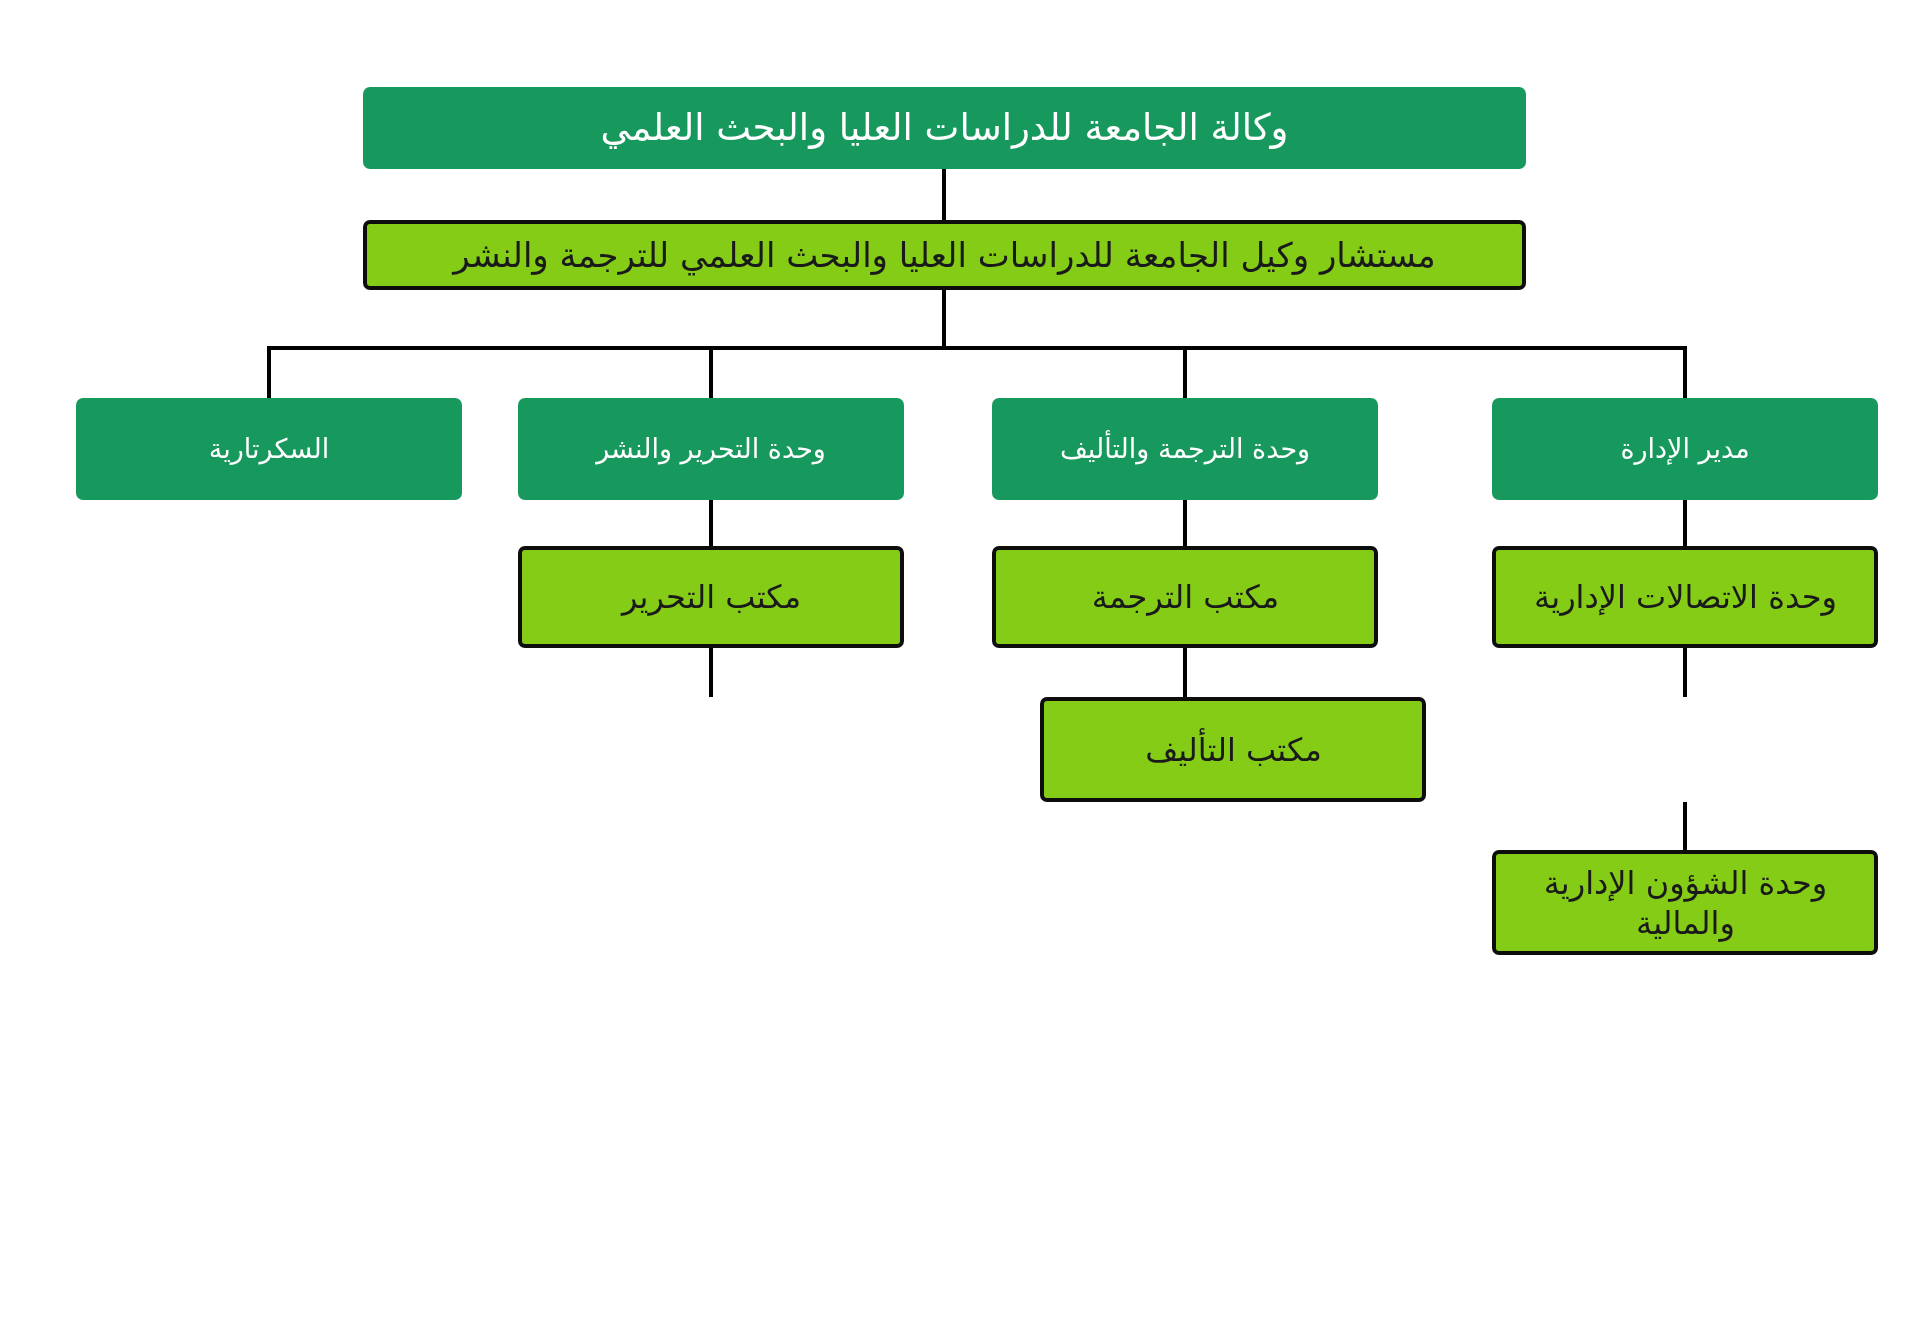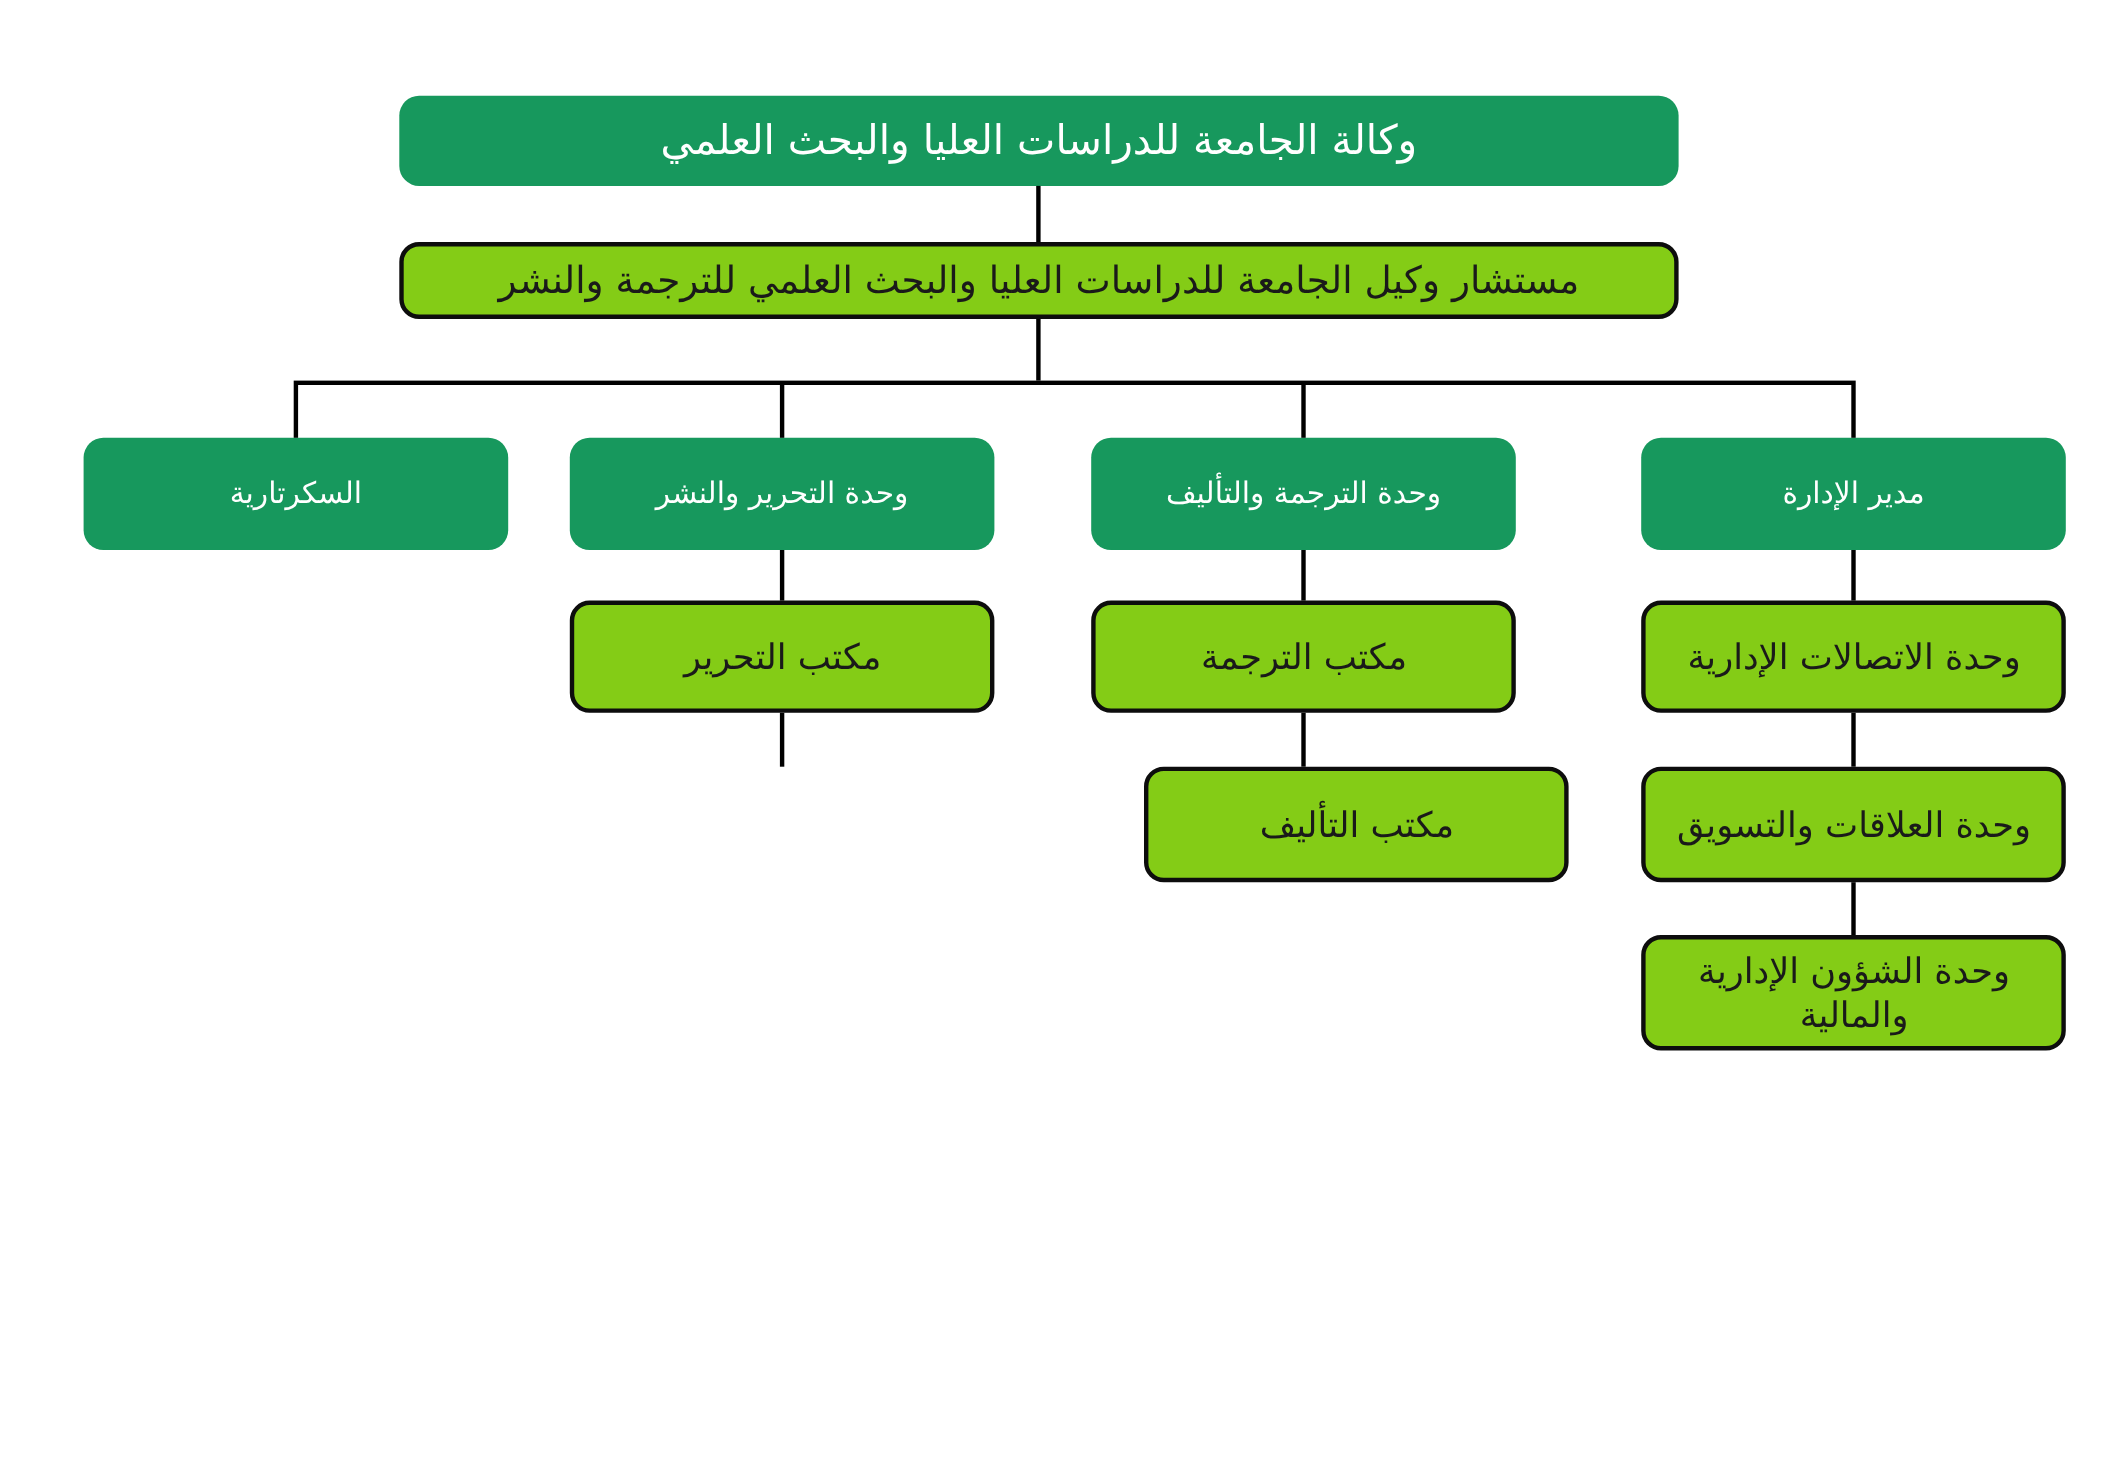--- a/index.html
+++ b/index.html
@@ -17,21 +17,21 @@
     background:var(--bg);
     font-family:"DejaVu Sans",sans-serif;
     direction:rtl;
     overflow:hidden;
   }
   .node{
     position:absolute;
     display:flex;align-items:center;justify-content:center;
     text-align:center;
     box-sizing:border-box;
-    border-radius:18px;
+    border-radius:7px;
     line-height:1.25;
     padding:4px 24px;
   }
   .node.green{
     background:var(--green);
     color:var(--text-on-green);
   }
   .node.white{
     background:#84cc16;
     color:var(--text-on-white);
@@ -65,21 +65,20 @@
 
   <div class="node white sub-node" style="left:518px;top:546px;width:386px;height:102px;">مكتب التحرير</div>
 
   <div class="node white sub-node" style="left:1492px;top:546px;width:386px;height:102px;">وحدة الاتصالات الإدارية</div>
 
   <div class="node white sub-node" style="left:992px;top:546px;width:386px;height:102px;">مكتب الترجمة</div>
 
 
   <div class="node white sub-node" style="left:992px;top:697px;width:386px;height:105px;margin-left:48px;">مكتب التأليف</div>
 
-  <div class="node white sub-node" style="left:1492px;top:697px;width:386px;height:105px;">وحدة العلاقات والتسويق</div>
 
   <div class="node white sub-node" style="left:1492px;top:850px;width:386px;height:105px;">وحدة الشؤون الإدارية والمالية</div>
 
   <div class="conn" style="left:942px;top:169px;width:4px;height:51px;"></div>
   <div class="conn" style="left:942px;top:290px;width:4px;height:56px;"></div>
   <div class="conn" style="left:267px;top:346px;width:1420px;height:4px;"></div>
 
   <div class="conn" style="left:267px;top:350px;width:4px;height:48px;"></div>
   <div class="conn" style="left:709px;top:350px;width:4px;height:48px;"></div>
   <div class="conn" style="left:1183px;top:350px;width:4px;height:48px;"></div>

